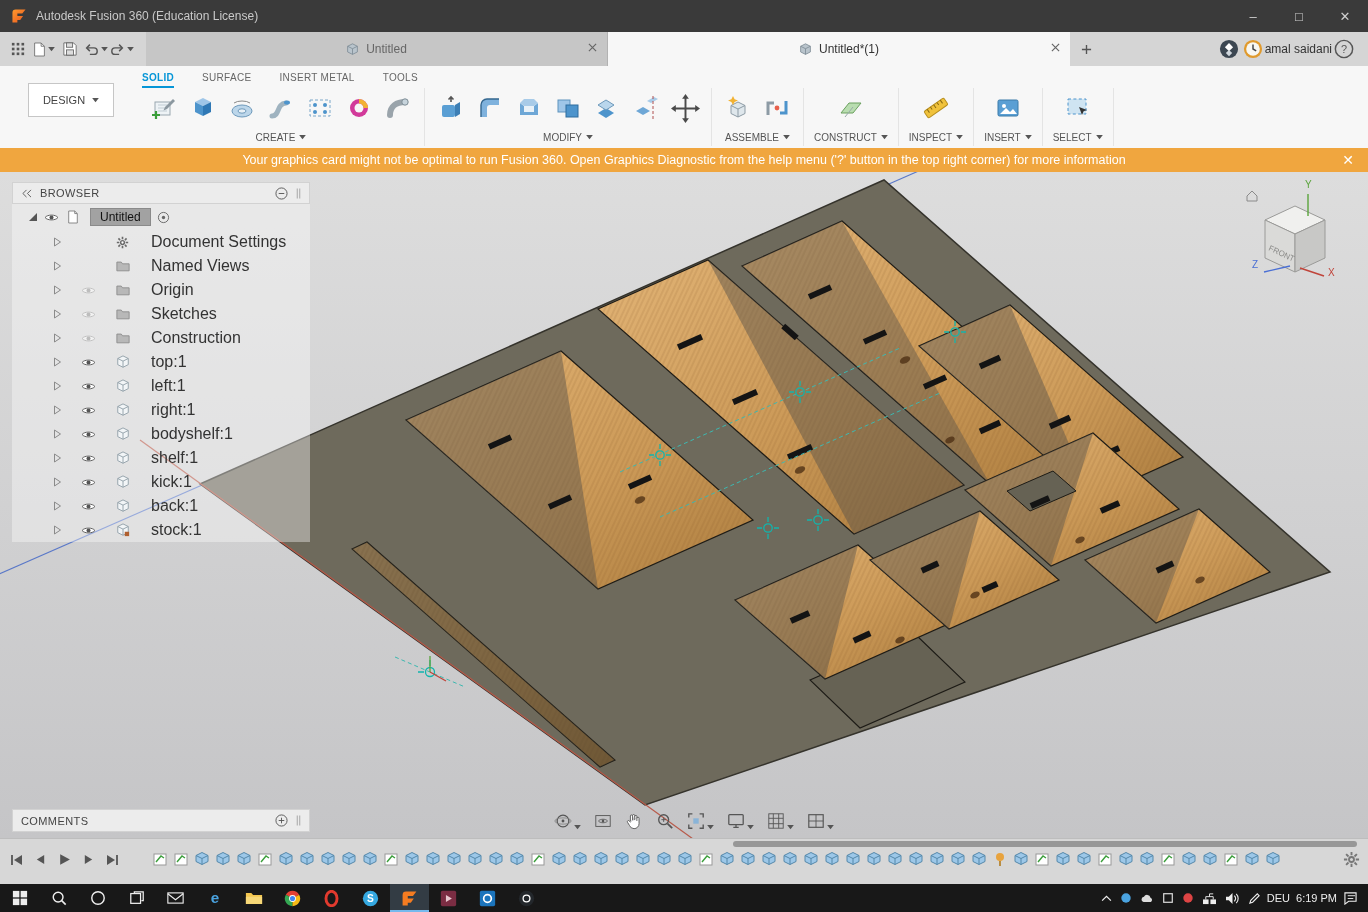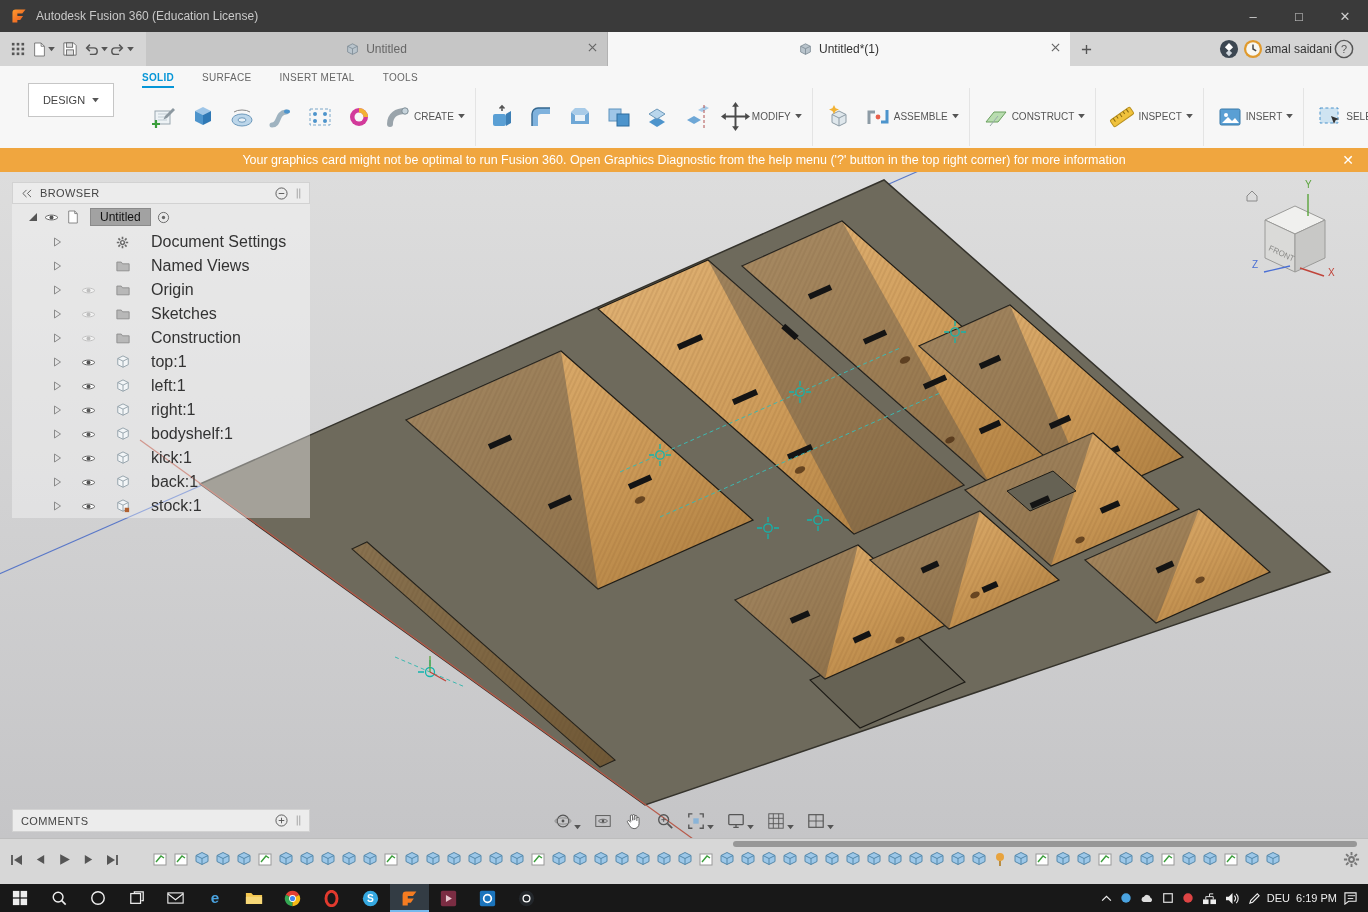--- a/index.html
+++ b/index.html
@@ -26,21 +26,21 @@
   .qb-right { display:flex; align-items:center; padding:0 12px; }
   .user-name { color:#333; }
 
   
   .ribbon { position:absolute; top:66px; left:0; width:1368px; height:82px; background:#f7f7f7; }
   .ribbon-tabs { display:flex; gap:28px; padding-left:142px; height:22px; align-items:stretch; }
   .ribbon-tab { font-size:10px; color:#666; display:flex; align-items:center; letter-spacing:.3px; }
   .ribbon-tab.active { color:#0696d7; box-shadow:inset 0 -2px 0 #0696d7; font-weight:bold; }
   .design-box { position:absolute; left:28px; top:17px; width:86px; height:34px; border:1px solid #c6c6c6; background:#fff; display:flex; align-items:center; justify-content:center; gap:7px; font-size:11px; color:#444; }
   .tool-row { position:absolute; left:138px; top:22px; right:0; height:58px; display:flex; align-items:stretch; }
-  .tool-group { display:flex; flex-direction:row; align-items:center; justify-content:space-between; padding:2px 10px 3px 10px; border-right:1px solid #e4e4e4; }
+  .tool-group { display:flex; flex-direction:column; align-items:center; justify-content:space-between; padding:2px 10px 3px 10px; border-right:1px solid #e4e4e4; }
   .tg-icons { display:flex; gap:7px; align-items:center; height:36px; }
   .tool-btn { width:32px; height:34px; display:flex; align-items:center; justify-content:center; border-radius:2px; }
   .tg-label { font-size:10px; color:#555; display:flex; gap:4px; align-items:center; }
 
   
   .banner { position:absolute; top:148px; left:0; width:1368px; height:24px; background:#f0a63f; color:#fff; display:flex; align-items:center; justify-content:center; font-size:12.5px; }
   .banner-close { position:absolute; right:14px; top:4px; color:#fff; font-size:14px; }
 
   
   .viewport { position:absolute; top:172px; left:0; width:1368px; height:666px; background:linear-gradient(#dddddd,#c5c5c7); overflow:hidden; }
@@ -850,20 +850,40 @@
               <path d="M1 6c2.5-3.5 11.5-3.5 14 0-2.5 3.5-11.5 3.5-14 0z" fill="#fff" stroke="#555"></path>
               <circle cx="8" cy="6" r="2.2" fill="#555"></circle>
             </svg>
           </span>
           <span class="b-ico">
             <svg viewBox="0 0 16 16" width="14" height="14">
               <path d="M8 1l6 3v7l-6 3-6-3V4z" fill="#f2f5f7" stroke="#8d9ba5"></path>
               <path d="M2 4l6 3 6-3M8 7v7" fill="none" stroke="#8d9ba5"></path>
             </svg>
           </span>
+          <span>shelf:1</span>
+        </div>
+        <div class="b-row">
+          <span class="b-chev">
+            <svg viewBox="0 0 10 10" width="10" height="10">
+              <path d="M2.5 1l6 4-6 4z" fill="none" stroke="#8a8a8a"></path>
+            </svg>
+          </span>
+          <span class="b-eye">
+            <svg viewBox="0 0 16 12" width="15" height="11">
+              <path d="M1 6c2.5-3.5 11.5-3.5 14 0-2.5 3.5-11.5 3.5-14 0z" fill="#fff" stroke="#555"></path>
+              <circle cx="8" cy="6" r="2.2" fill="#555"></circle>
+            </svg>
+          </span>
+          <span class="b-ico">
+            <svg viewBox="0 0 16 16" width="14" height="14">
+              <path d="M8 1l6 3v7l-6 3-6-3V4z" fill="#f2f5f7" stroke="#8d9ba5"></path>
+              <path d="M2 4l6 3 6-3M8 7v7" fill="none" stroke="#8d9ba5"></path>
+            </svg>
+          </span>
           <span>kick:1</span>
         </div>
         <div class="b-row">
           <span class="b-chev">
             <svg viewBox="0 0 10 10" width="10" height="10">
               <path d="M2.5 1l6 4-6 4z" fill="none" stroke="#8a8a8a"></path>
             </svg>
           </span>
           <span class="b-eye">
             <svg viewBox="0 0 16 12" width="15" height="11">

